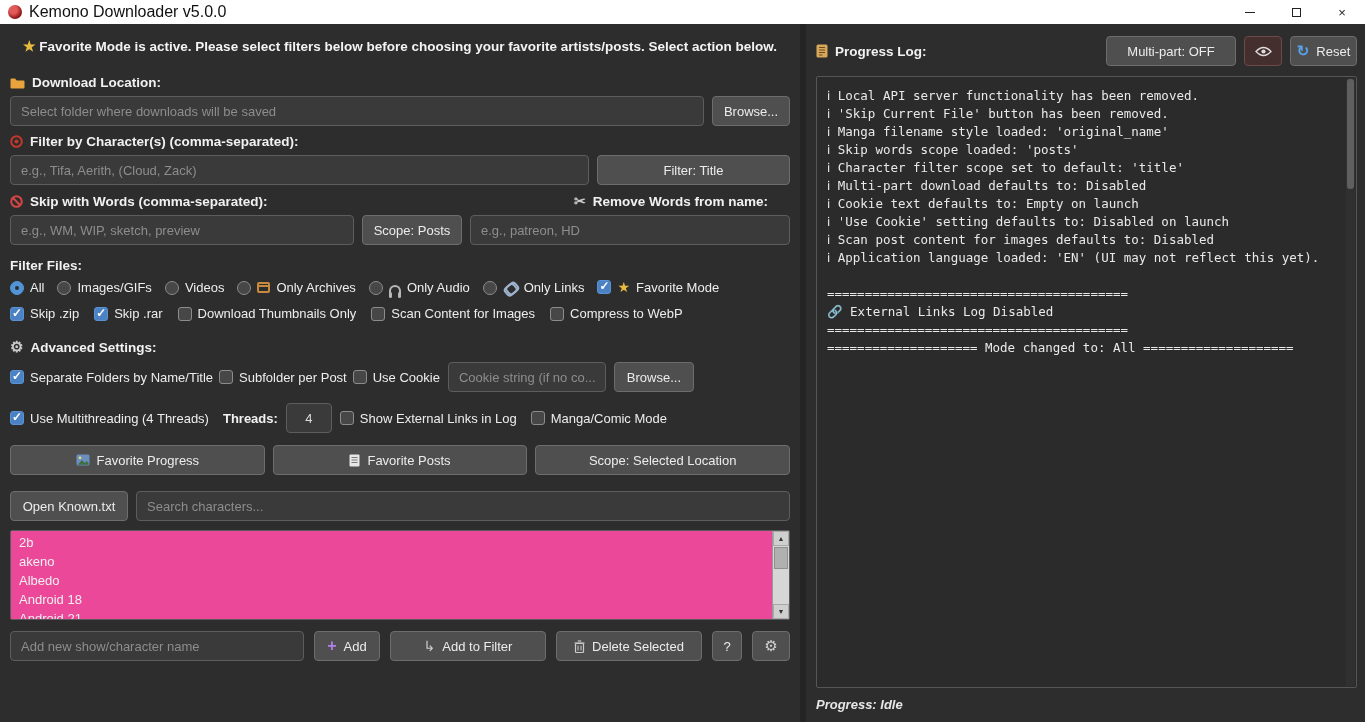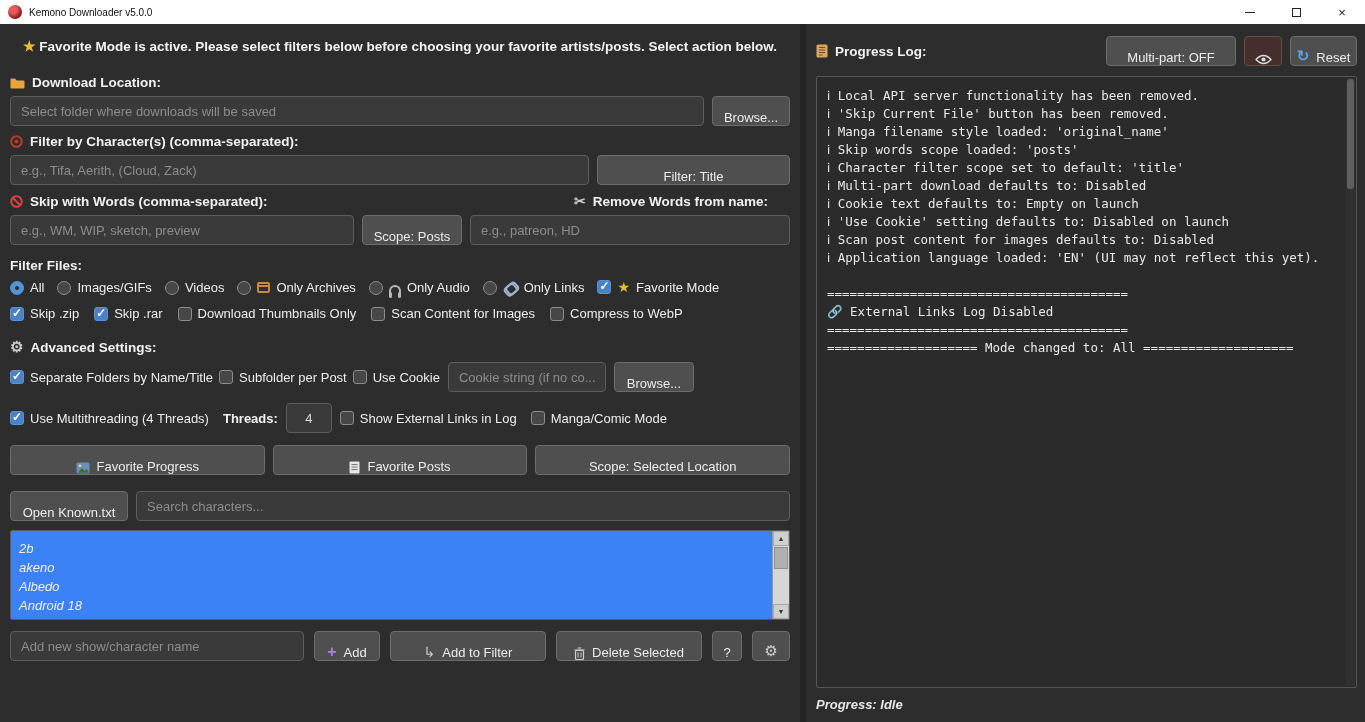--- a/index.html
+++ b/index.html
@@ -4,21 +4,21 @@
 <style>
   * { margin:0; padding:0; box-sizing:border-box; }
   html,body { width:1365px; height:722px; overflow:hidden; background:#2d2d2d;
               font-family:"Liberation Sans", sans-serif; }
 
   
   .titlebar { height:24px; background:#ffffff; display:flex; align-items:center;
               padding-left:8px; gap:7px; }
   .app-logo { width:14px; height:14px; border-radius:50%; flex:none;
               background:radial-gradient(circle at 38% 35%, #e25a5a 0 30%, #8c1414 70%, #5e0d0d 100%); }
-  .app-title { font-size:10px; color:#111; }
+  .app-title { font-size:16px; color:#111; }
   .win-controls { margin-left:auto; display:flex; height:100%; }
   .win-btn { width:46px; height:24px; border:none; background:#fff; display:flex;
              align-items:center; justify-content:center; cursor:pointer; color:#222; font-size:13px; }
   .min-bar { width:10px; height:1px; background:#222; display:inline-block; }
   .max-box { width:9px; height:9px; border:1px solid #222; display:inline-block; }
 
   
   .main { display:flex; height:698px; }
   .left  { width:800px; padding:6px 10px 10px 10px; display:flex; flex-direction:column; }
   .splitter { width:6px; background:#242424; cursor:col-resize; flex:none; }
@@ -27,21 +27,21 @@
   
   .section-label { display:flex; align-items:center; gap:7px; font-weight:bold;
                    font-size:13.5px; color:#f1f1f1; margin:8px 0 6px 0; white-space:nowrap; }
   .ic { display:inline-flex; align-items:center; justify-content:center; flex:none; }
   .row { display:flex; align-items:center; gap:8px; }
   .text-input { height:30px; background:#3a3a3a; border:1px solid #5d5d5d; border-radius:4px;
                 color:#dcdcdc; padding:0 10px; font-size:13px; font-family:inherit; outline:none; }
   .text-input::placeholder { color:#8d8d8d; }
   .btn { height:30px; background:#4f4f4f; border:1px solid #6d6d6d; border-radius:4px;
          color:#ececec; font-size:13px; font-family:inherit; padding:0 13px; cursor:pointer;
-         display:inline-flex; align-items:flex-end; justify-content:center; gap:7px; white-space:nowrap; }
+         display:inline-flex; align-items:center; justify-content:center; gap:7px; white-space:nowrap; }
 
   .notice { text-align:center; font-weight:bold; font-size:13.5px; color:#f3f3f3;
             padding:8px 0 13px 0; white-space:nowrap; }
   .star-ic { color:#e8bb3f; font-size:14px; }
 
   
   .opts { display:flex; align-items:flex-end; gap:13px; flex-wrap:nowrap; }
   .opt { display:inline-flex; align-items:center; gap:6px; font-size:13px; color:#ededed;
          cursor:default; white-space:nowrap; }
   .ind { width:14px; height:14px; flex:none; display:inline-block; position:relative; }
@@ -76,22 +76,22 @@
 
   .gear-ic { color:#c9c9c9; font-size:15px; }
   .scissors-ic { color:#cccccc; font-size:14px; }
 
   .threads-label { font-weight:bold; font-size:13px; color:#f1f1f1; margin-left:6px; }
   .threads-input { width:46px; text-align:center; }
 
   .big-btn { flex:1; font-size:13px; }
 
   
-  .known-list { position:relative; flex:1; min-height:80px; max-height:90px; background:#3b82f6;
-                border:1px solid #5a5a5a; border-radius:2px; overflow:hidden; padding:8px 20px 0 0;font-style:italic; }
+  .known-list { position:relative; flex:1; min-height:80px; max-height:90px; background:#ec4899;
+                border:1px solid #5a5a5a; border-radius:2px; overflow:hidden; padding:2px 20px 0 0; }
   .known-item { font-size:13px; color:#f0f0f0; line-height:19px; padding-left:8px; white-space:nowrap; }
   .vscroll { position:absolute; top:0; right:0; bottom:0; width:17px; background:#d6d6d6;
              display:flex; flex-direction:column; border-left:1px solid #9a9a9a; }
   .vs-btn { height:15px; background:#cfcfcf; border:1px solid #a8a8a8; display:flex;
             align-items:center; justify-content:center; font-size:7px; color:#333; cursor:pointer; }
   .vs-thumb { height:22px; margin:1px; background:#b0b0b0; border:1px solid #8f8f8f; cursor:grab; }
   .vs-track { flex:1; }
 
   .bottom-row { display:flex; align-items:center; gap:10px; margin-top:11px; }
   .plus-ic { color:#b07fe8; font-size:16px; font-weight:bold; line-height:1; }

